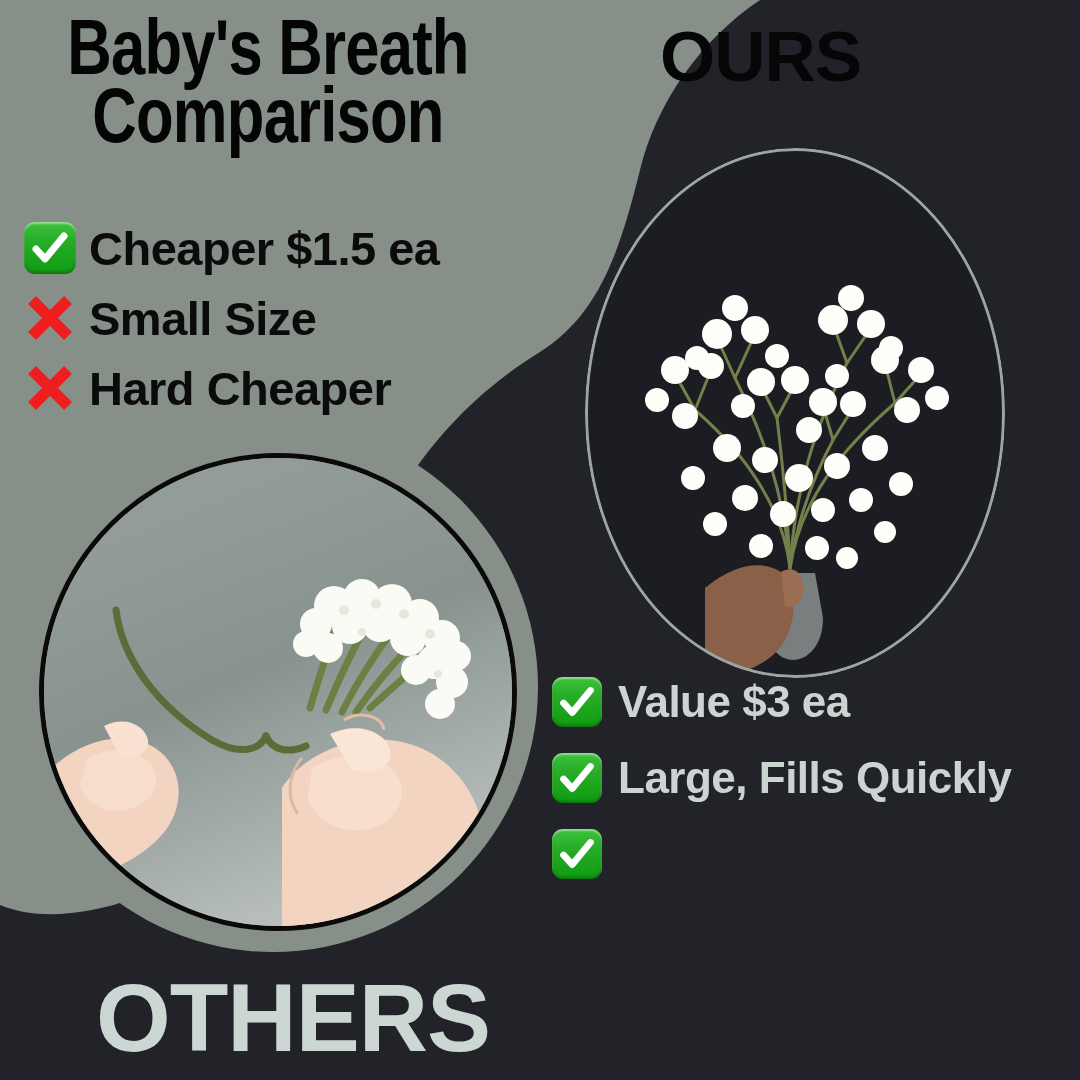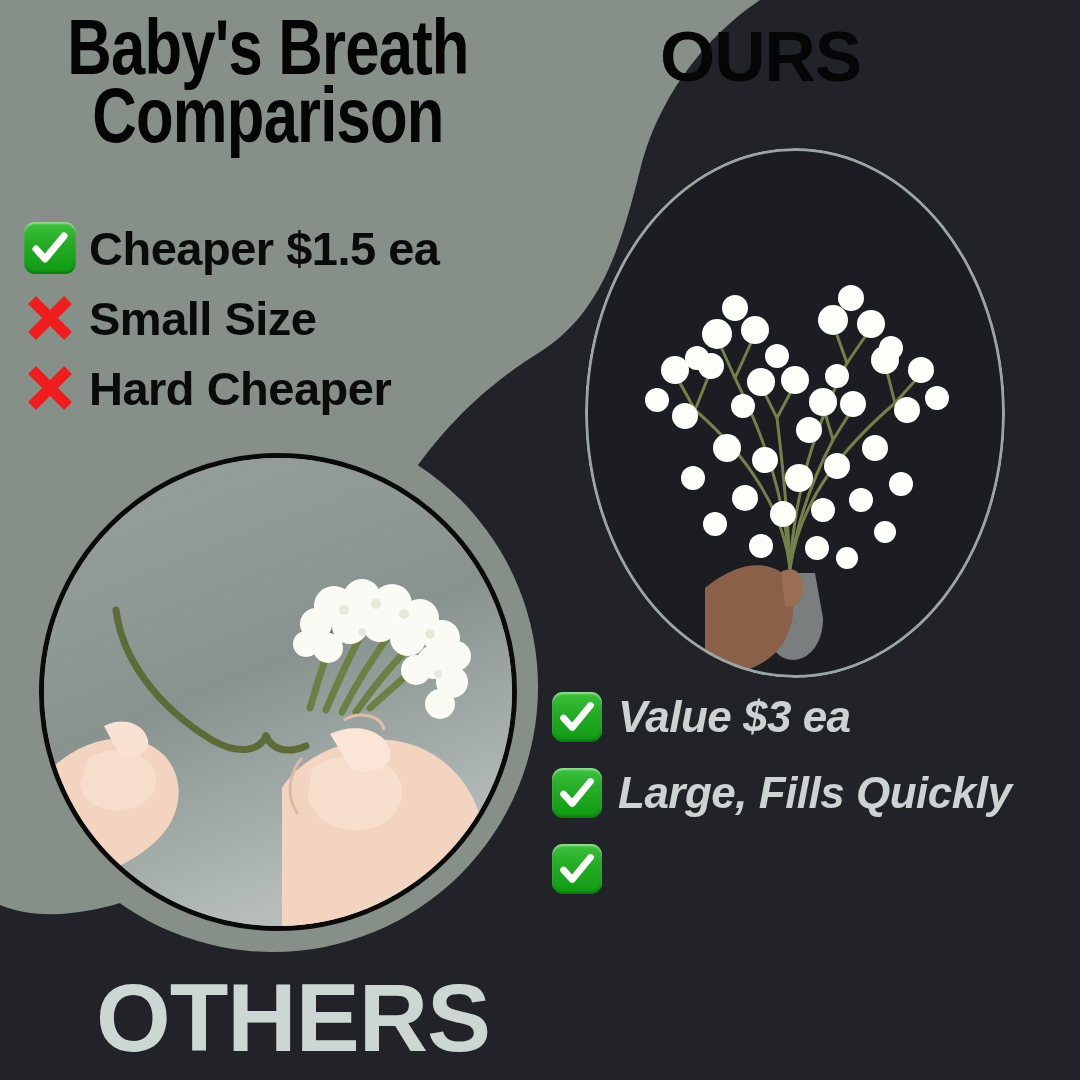--- a/index.html
+++ b/index.html
@@ -45,21 +45,21 @@
   .title-line { display: block; white-space: nowrap; }
 
   
   .bullets {
     position: absolute;
     list-style: none;
     margin: 0;
     padding: 0;
   }
   .bullets.left  { left: 24px;  top: 216px; }
-  .bullets.right { left: 552px; top: 681px; font-style: italic; }
+  .bullets.right { left: 552px; top: 666px; }
 
   .bullet {
     display: flex;
     align-items: center;
     height: 64px;
     margin-bottom: 6px;
   }
   .bullets.right .bullet { height: 72px; margin-bottom: 4px; }
 
   .mark {

